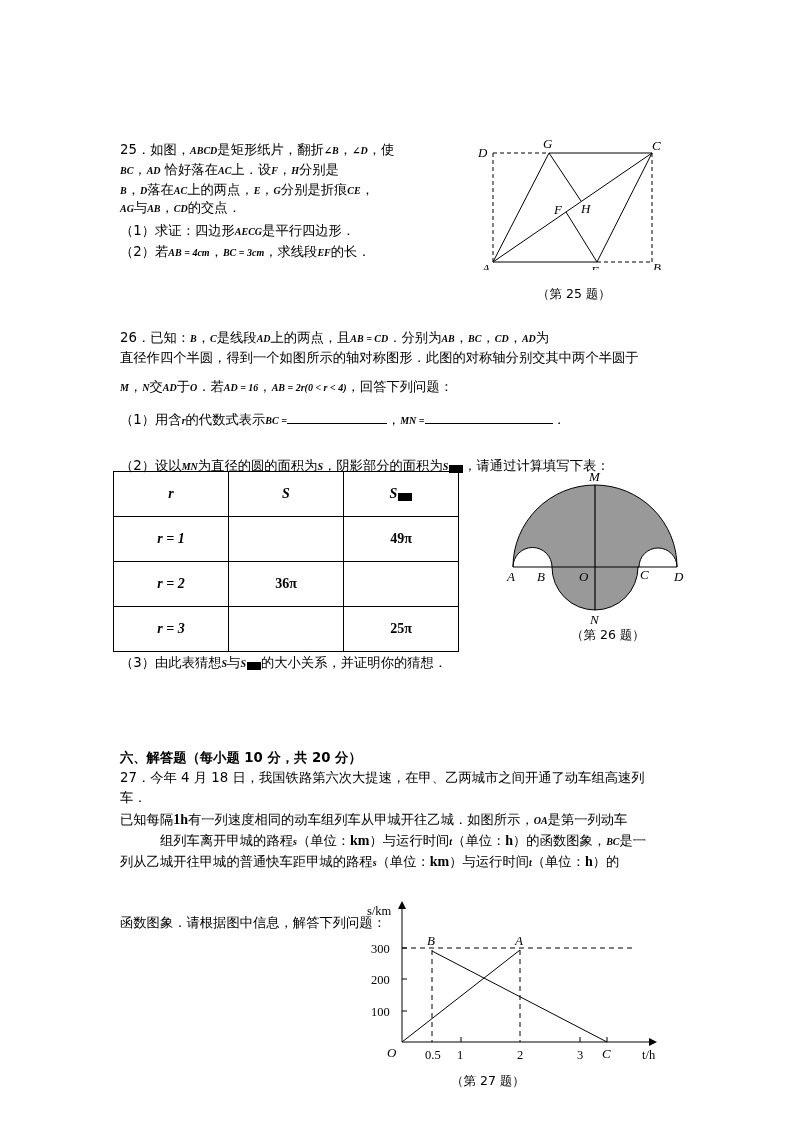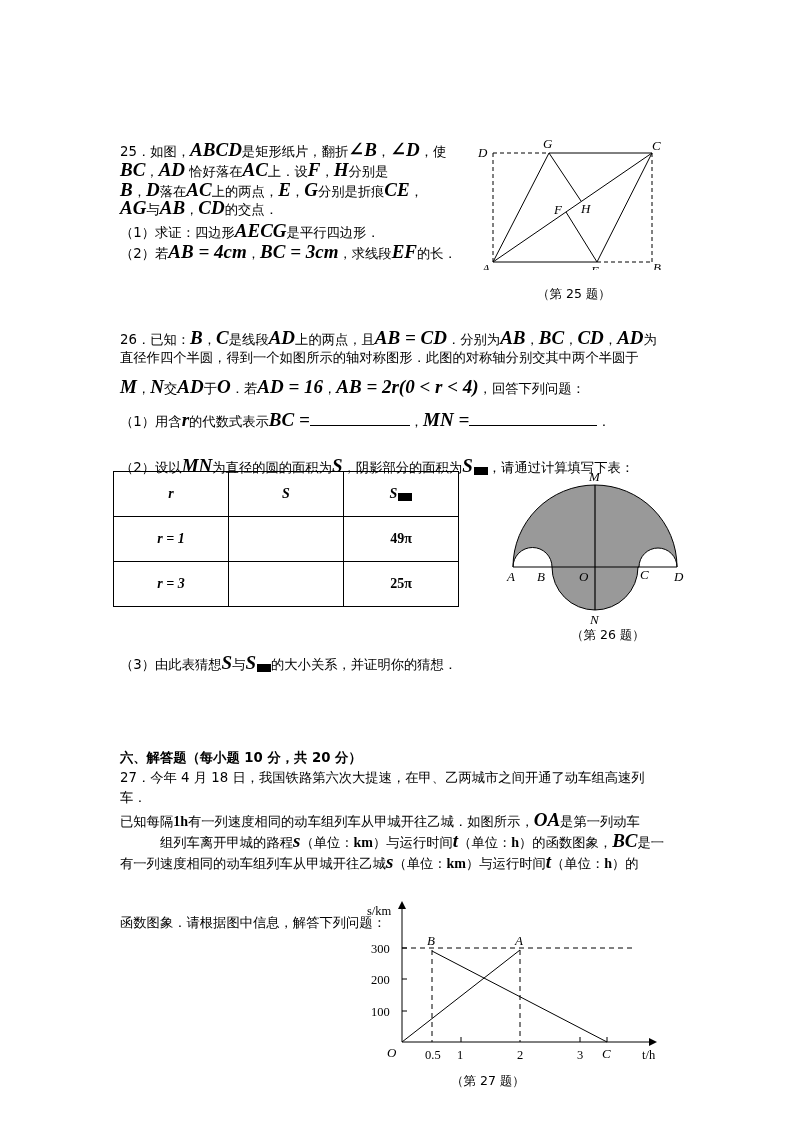--- a/index.html
+++ b/index.html
@@ -1,20 +1,20 @@
 <!DOCTYPE html>
 <html><head>
 <meta charset="utf-8">
 <style>
   html, body { margin:0; padding:0; background:#ffffff; }
   body { width:794px; height:1123px; position:relative; overflow:hidden;
          font-family:"DejaVu Sans", "Liberation Sans", sans-serif; color:#000; font-size:13px; }
   .abs { position:absolute; }
   .line { position:absolute; left:120px; white-space:nowrap; font-size:13.3px; line-height:18px; }
-  .m { font-family:"Liberation Serif", "DejaVu Serif", serif; font-weight:bold; font-style:italic; font-size:19px; }
+  .m { font-family:"Liberation Serif", "DejaVu Serif", serif; font-weight:bold; font-style:italic; font-size:10px; }
   .mb { font-family:"Liberation Serif", "DejaVu Serif", serif; font-weight:bold; font-size:14px; }
   .blank { display:inline-block; border-bottom:1px solid #000; height:12px; vertical-align:baseline; }
   .sub { font-size:8px; font-style:normal; vertical-align:-3px; background:#000; color:#000; display:inline-block; width:14px; height:8px; margin-left:1px; }
   table.t26 { position:absolute; left:113px; top:471px; border-collapse:collapse; }
   table.t26 td { border:1px solid #000; width:112px; height:42px; text-align:center; vertical-align:middle;
                  font-family:"Liberation Serif","DejaVu Serif",serif; font-weight:bold; font-size:14px; }
   table.t26 td:nth-child(2), table.t26 td:nth-child(3) { width:112px; }
   .cap { font-size:12.5px; }
   svg text { font-family:"Liberation Serif","DejaVu Serif",serif; }
 </style>
@@ -89,20 +89,25 @@
     <td><i>r</i></td>
     <td><i>S</i></td>
     <td><i>S</i><span class="sub"></span></td>
   </tr>
   <tr>
     <td><i>r = 1</i></td>
     <td></td>
     <td>49π</td>
   </tr>
   <tr>
+    <td><i>r = 2</i></td>
+    <td>36π</td>
+    <td></td>
+  </tr>
+  <tr>
     <td><i>r = 3</i></td>
     <td></td>
     <td>25π</td>
   </tr>
 </tbody>
   </table>
 
 <svg class="abs" style="left:495px;top:465px;" width="200" height="185">
 
   <path d="M18,102 A82,82 0 0 1 182,102 A19,19 0 0 0 144,102 L143,102 A43,43 0 0 1 57,102 A19,19 0 0 0 18,102 Z" fill="#999999" stroke="#000" stroke-width="1"></path>
@@ -128,21 +133,21 @@
 
 <div class="line" style="top:769px;">27．今年 4 月 18 日，我国铁路第六次大提速，在甲、乙两城市之间开通了动车组高速列</div>
 <div class="line" style="top:789px;">车．</div>
 <div class="line" style="top:811px;">
   <span>已知每隔</span><span class="mb">1h</span><span>有一列速度相同的动车组列车从甲城开往乙城．如图所示，</span><span class="m">OA</span><span>是第一列动车</span>
 </div>
 <div class="line" style="top:832px;margin-left:40px;">
   <span>组列车离开甲城的路程</span><span class="m">s</span><span>（单位：</span><span class="mb">km</span><span>）与运行时间</span><span class="m">t</span><span>（单位：</span><span class="mb">h</span><span>）的函数图象，</span><span class="m">BC</span><span>是一</span>
 </div>
 <div class="line" style="top:853px;">
-  <span>有一列速度相同的动车组列车从甲城开往乙城</span><span class="m">s</span><span>（单位：</span><span class="mb">km</span><span>）与运行时间</span><span class="m">t</span><span>（单位：</span><span class="mb">h</span><span>）的</span>
+  <span>列从乙城开往甲城的普通快车距甲城的路程</span><span class="m">s</span><span>（单位：</span><span class="mb">km</span><span>）与运行时间</span><span class="m">t</span><span>（单位：</span><span class="mb">h</span><span>）的</span>
 </div>
 <div class="line" style="top:914px;">函数图象．请根据图中信息，解答下列问题：</div>
 
 <svg class="abs" style="left:355px;top:895px;" width="320" height="175">
   <defs>
     <marker id="arr" markerWidth="8" markerHeight="8" refX="6" refY="4" orient="auto">
       <path d="M0,0 L8,4 L0,8 Z" fill="#000"></path>
     </marker>
   </defs>
   <g stroke="#000" stroke-width="1" fill="none">

